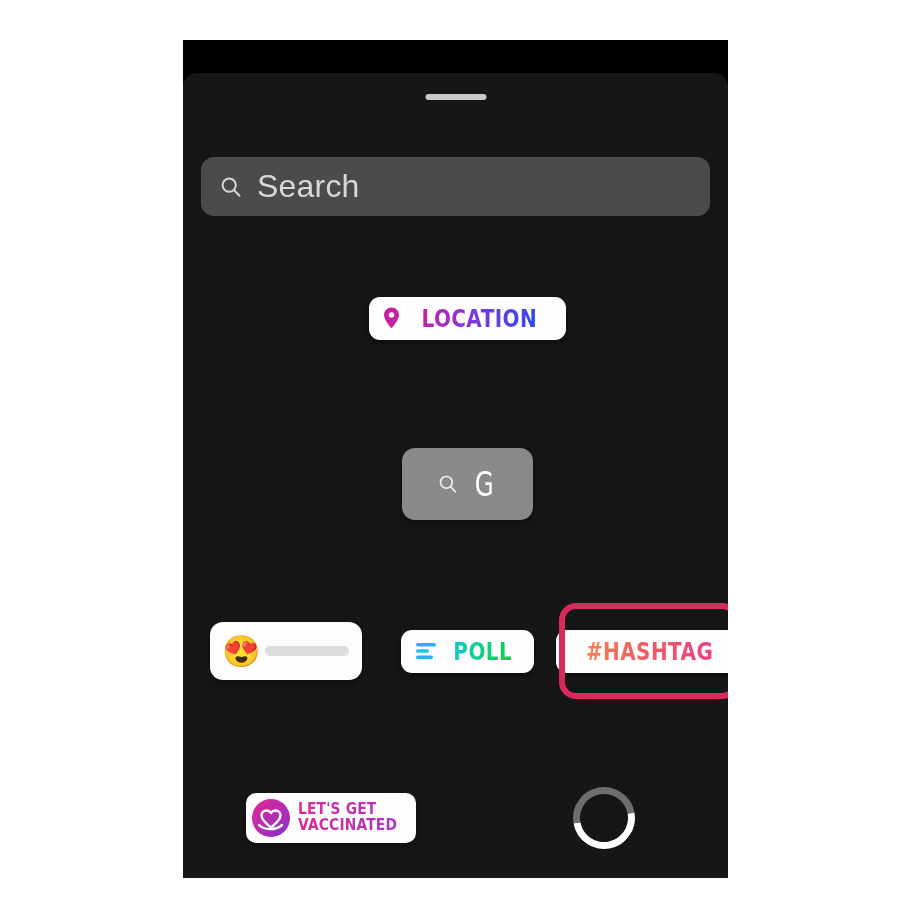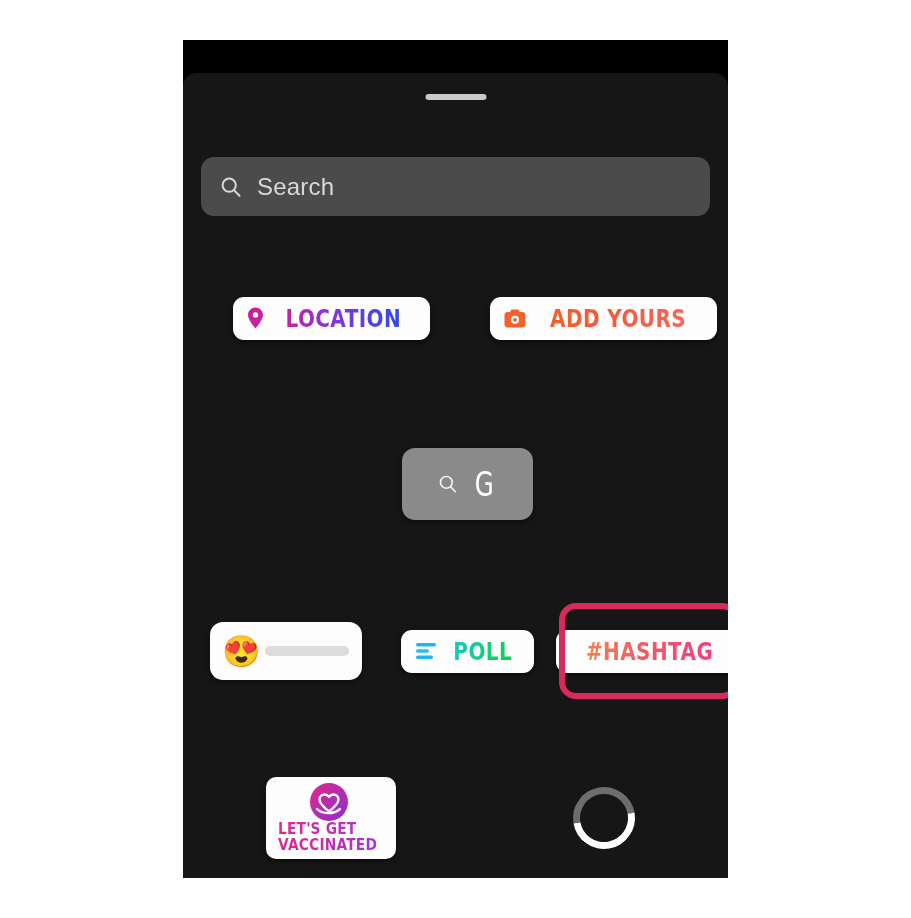--- a/index.html
+++ b/index.html
@@ -56,21 +56,21 @@
     background: #4b4b4b;
     display: flex;
     align-items: center;
     padding: 0 18px;
     box-sizing: border-box;
   }
   #search-bar .sicon { flex: 0 0 auto; display: block; }
   #search-placeholder {
     margin-left: 14px;
     color: #d8d8d8;
-    font-size: 24px;
+    font-size: 32px;
     letter-spacing: .2px;
   }
 
   
   #sticker-grid {
     position: absolute;
     left: 12px;
     top: 190px;
     width: 545px;
     height: 600px;
@@ -215,21 +215,20 @@
   }
 
   
   #vax-sticker {
     display: flex;
     align-items: center;
     background: #fdfdfd;
     border-radius: 10px;
     padding: 5px 10px 5px 5px;
     box-shadow: 0 2px 5px rgba(0,0,0,.5);
-    flex-direction: column;
   }
   #vax-text {
     margin-left: 7px;
     font-family: "DejaVu Sans", sans-serif;
     font-weight: bold;
     font-size: 15px;
     line-height: 1.05;
     letter-spacing: .2px;
     transform: scaleX(.92);
     transform-origin: left center;
@@ -275,31 +274,20 @@
           <div class="pill">
             <svg class="ico" width="17" height="22" viewBox="0 0 17 22">
               <path d="M8.5 0.6C4.3 0.6 1 3.9 1 8c0 5.4 7.5 13.4 7.5 13.4S16 13.4 16 8c0-4.1-3.3-7.4-7.5-7.4z" fill="#c6219e"></path>
               <circle cx="8.5" cy="7.9" r="2.7" fill="#fdfdfd"></circle>
             </svg>
             <span class="lbl g-location">LOCATION</span>
           </div>
         </div>
 
 
-        <div class="cell">
-          <div class="pill">
-            <svg class="ico" width="22" height="19" viewBox="0 0 22 19">
-              <rect x="0.5" y="3" width="21" height="15.5" rx="3.4" fill="#f2622a"></rect>
-              <rect x="6.5" y="0.5" width="9" height="4" rx="1.6" fill="#f2622a"></rect>
-              <circle cx="11" cy="10.8" r="4.1" fill="#fdfdfd"></circle>
-              <circle cx="11" cy="10.8" r="1.9" fill="#f2622a"></circle>
-            </svg>
-            <span class="lbl g-addyours">ADD YOURS</span>
-          </div>
-        </div>
       </div>
 
       <div class="sticker-row row-2">
 
 
         <div class="cell">
           <div id="gif-sticker">
             <svg width="22" height="22" viewBox="0 0 24 24">
               <circle cx="10.2" cy="10.2" r="6.4" fill="none" stroke="#f2f2f2" stroke-width="1.8"></circle>
               <line x1="15" y1="15.2" x2="20" y2="20.4" stroke="#f2f2f2" stroke-width="1.8" stroke-linecap="round"></line>

